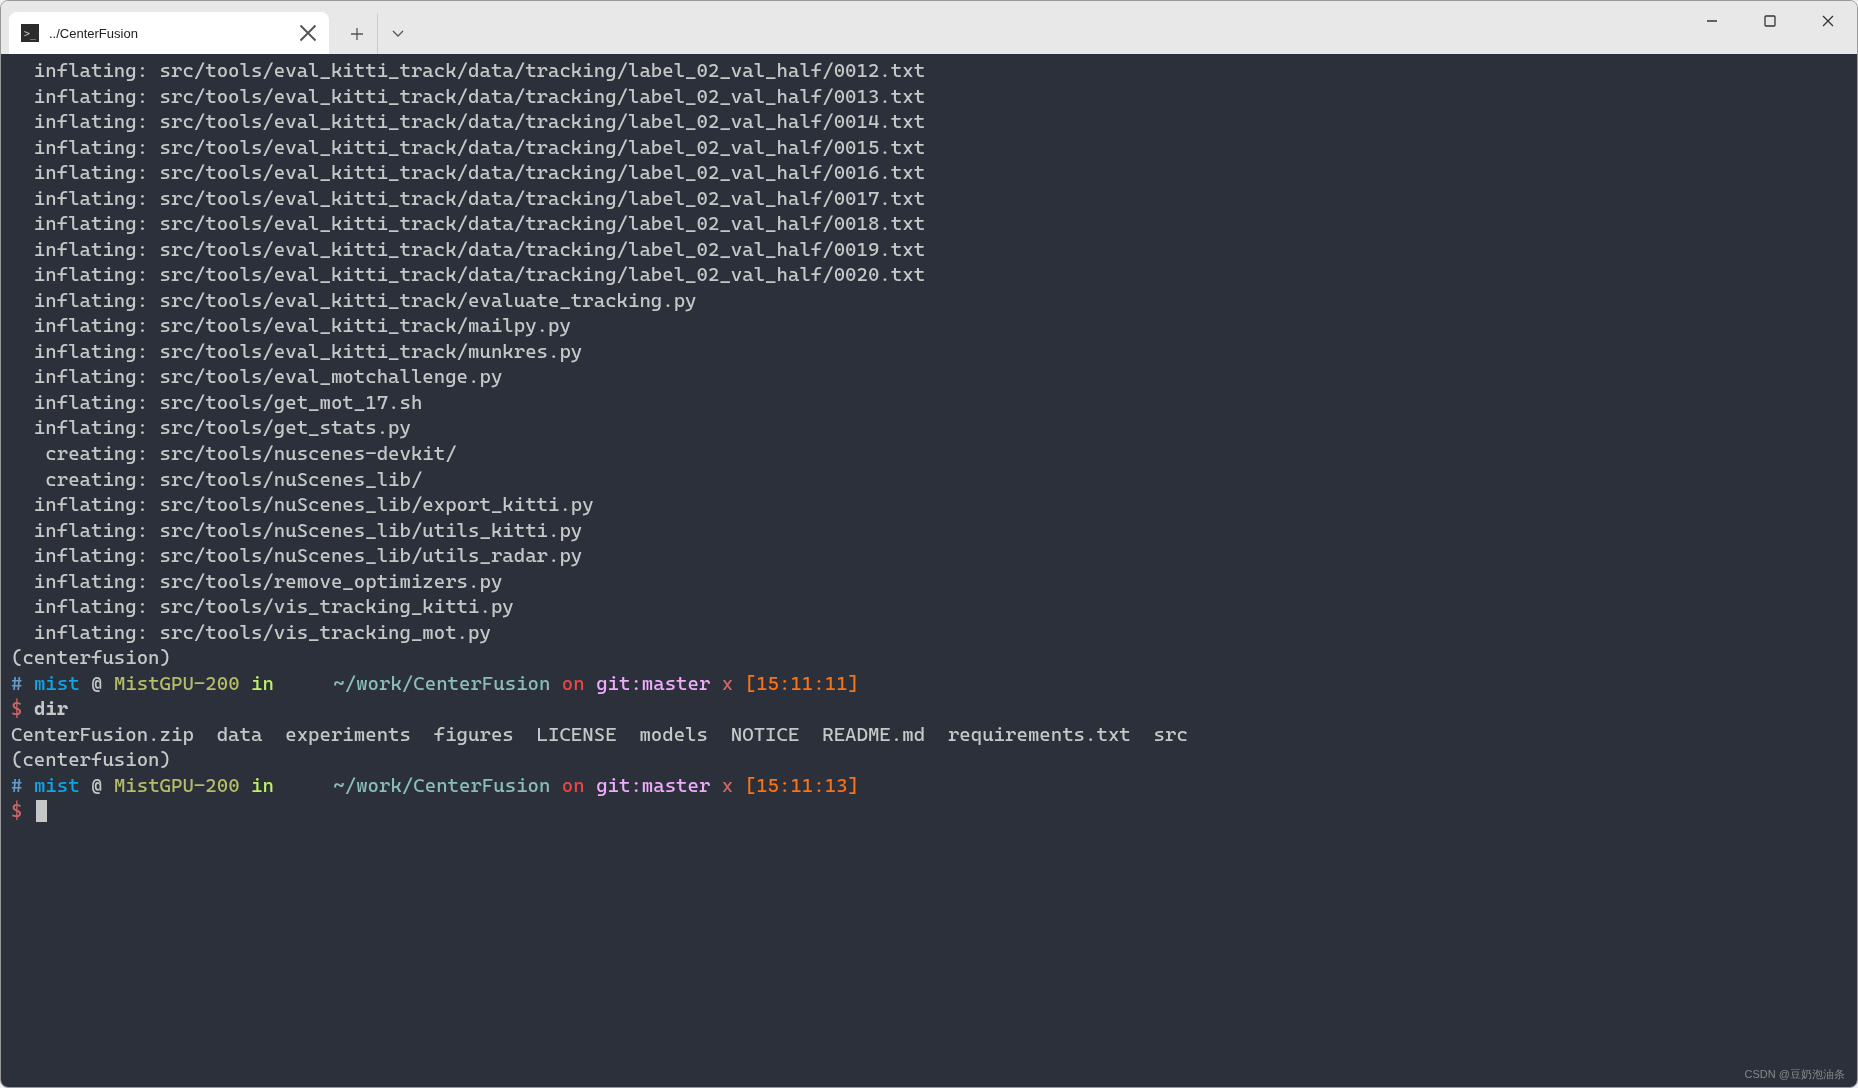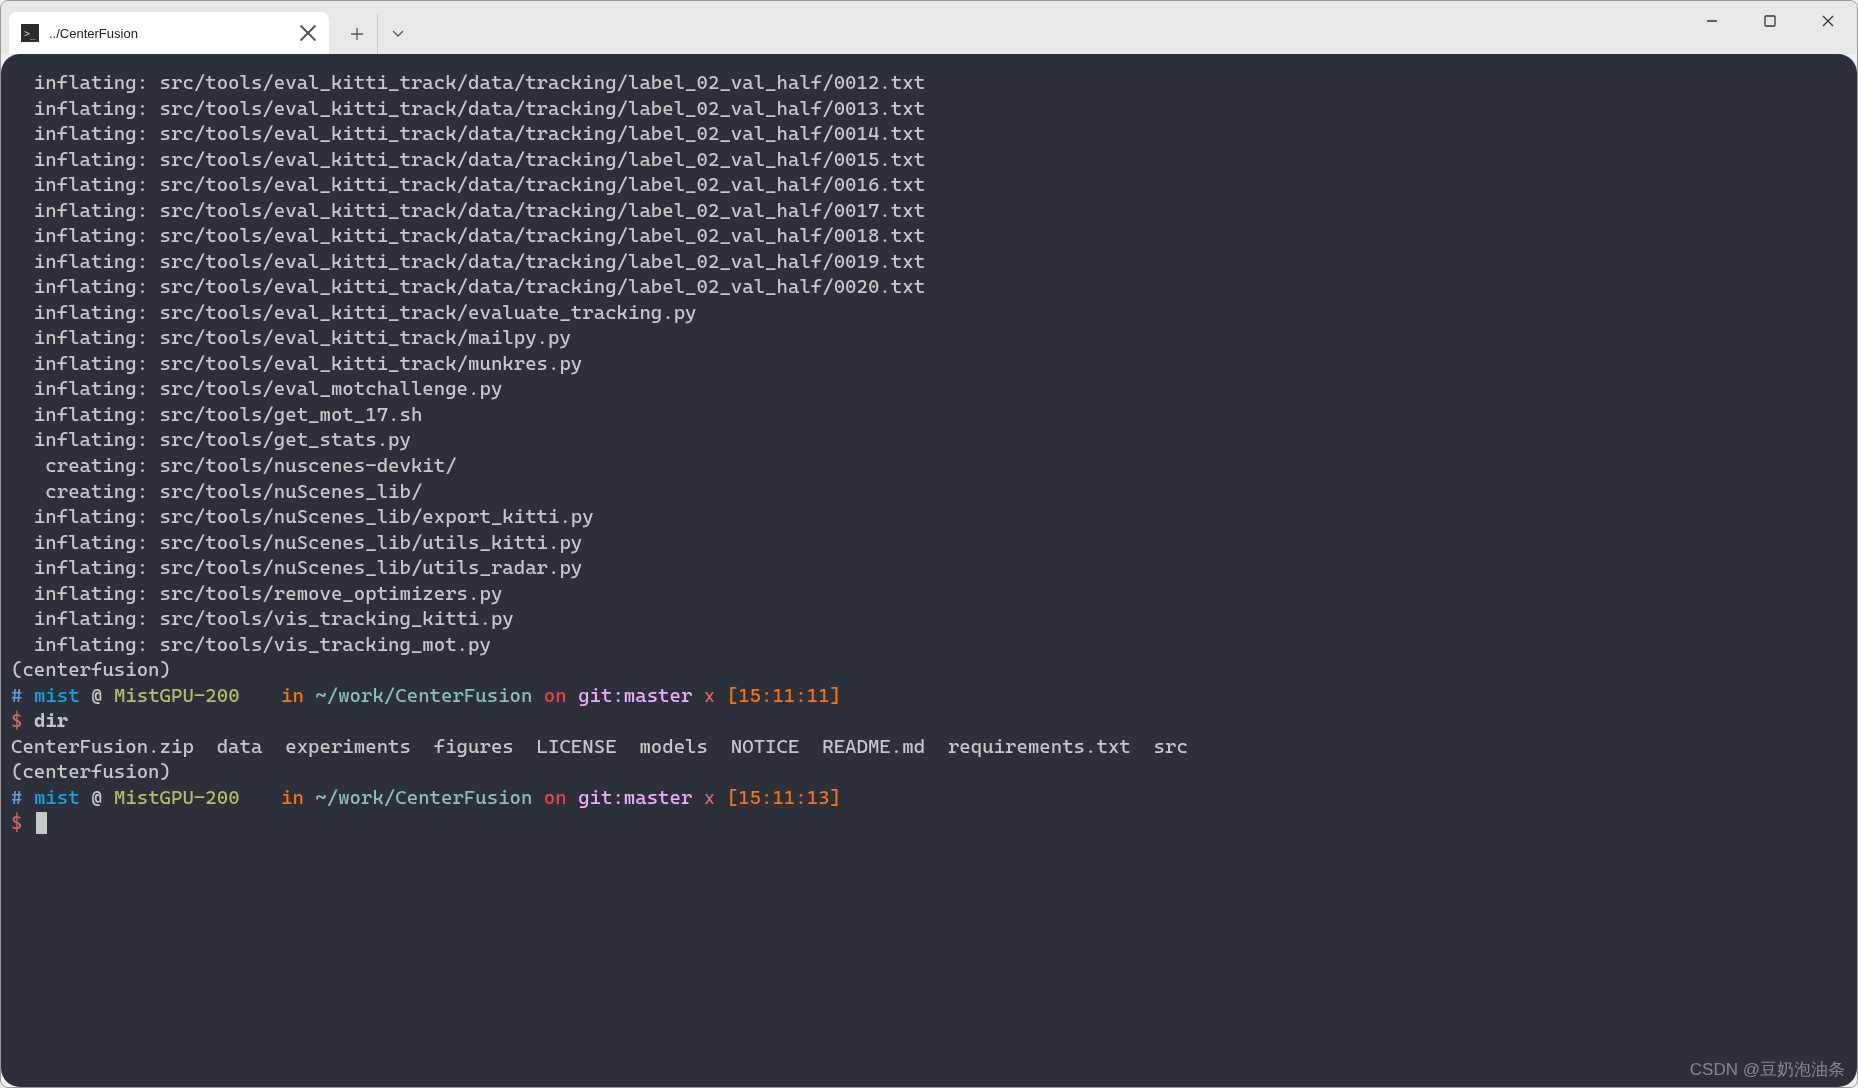--- a/index.html
+++ b/index.html
@@ -101,55 +101,54 @@
       cursor: pointer;
       color: #333;
     }
     .win-btn svg {
       width: 14px;
       height: 14px;
     }
     .terminal {
       background: #2b303b;
       height: calc(100% - 53px);
-      padding: 16px 10px;
+      padding: 4px 10px;
       font-family: 'Cascadia Code', 'Consolas', monospace;
       font-size: 19.5px;
       color: #c5c8c6;
       line-height: 1.31;
       overflow: hidden;
       white-space: pre;
       position: relative;
-      border-radius: 19px;
     }
     .prompt-hash { color: #6699cc; }
     .prompt-user { color: #0ea5e9; }
     .prompt-at { color: #c5c8c6; }
     .prompt-host { color: #b5bd68; }
-    .prompt-in { color: #f97316; margin-left: 30px; }
-    .prompt-path { color: #8abeb7; font-weight: 500; }
+    .prompt-in { color: #bef264; }
+    .prompt-path { color: #8abeb7; font-weight: 500; margin-left: 48px; }
     .prompt-on { color: #ef4444; }
     .prompt-git { color: #f0abfc; }
     .prompt-x { color: #cc6666; }
     .prompt-time { color: #f97316; }
     .prompt-dollar { color: #cc6666; }
     .cmd { color: #c5c8c6; font-weight: bold; }
     .cursor {
       display: inline-block;
       width: 11px;
       height: 22px;
       background: #c5c8c6;
       vertical-align: text-bottom;
       margin-left: 2px;
     }
     .watermark {
       position: absolute;
       bottom: 6px;
       right: 12px;
-      font-size: 17px;
+      font-size: 11px;
       color: #888;
       font-family: sans-serif;
     }
   </style>
 </head>
 <body>
 
 <div class="titlebar">
   <div class="tab">
     <div class="tab-icon">&gt;_</div>

